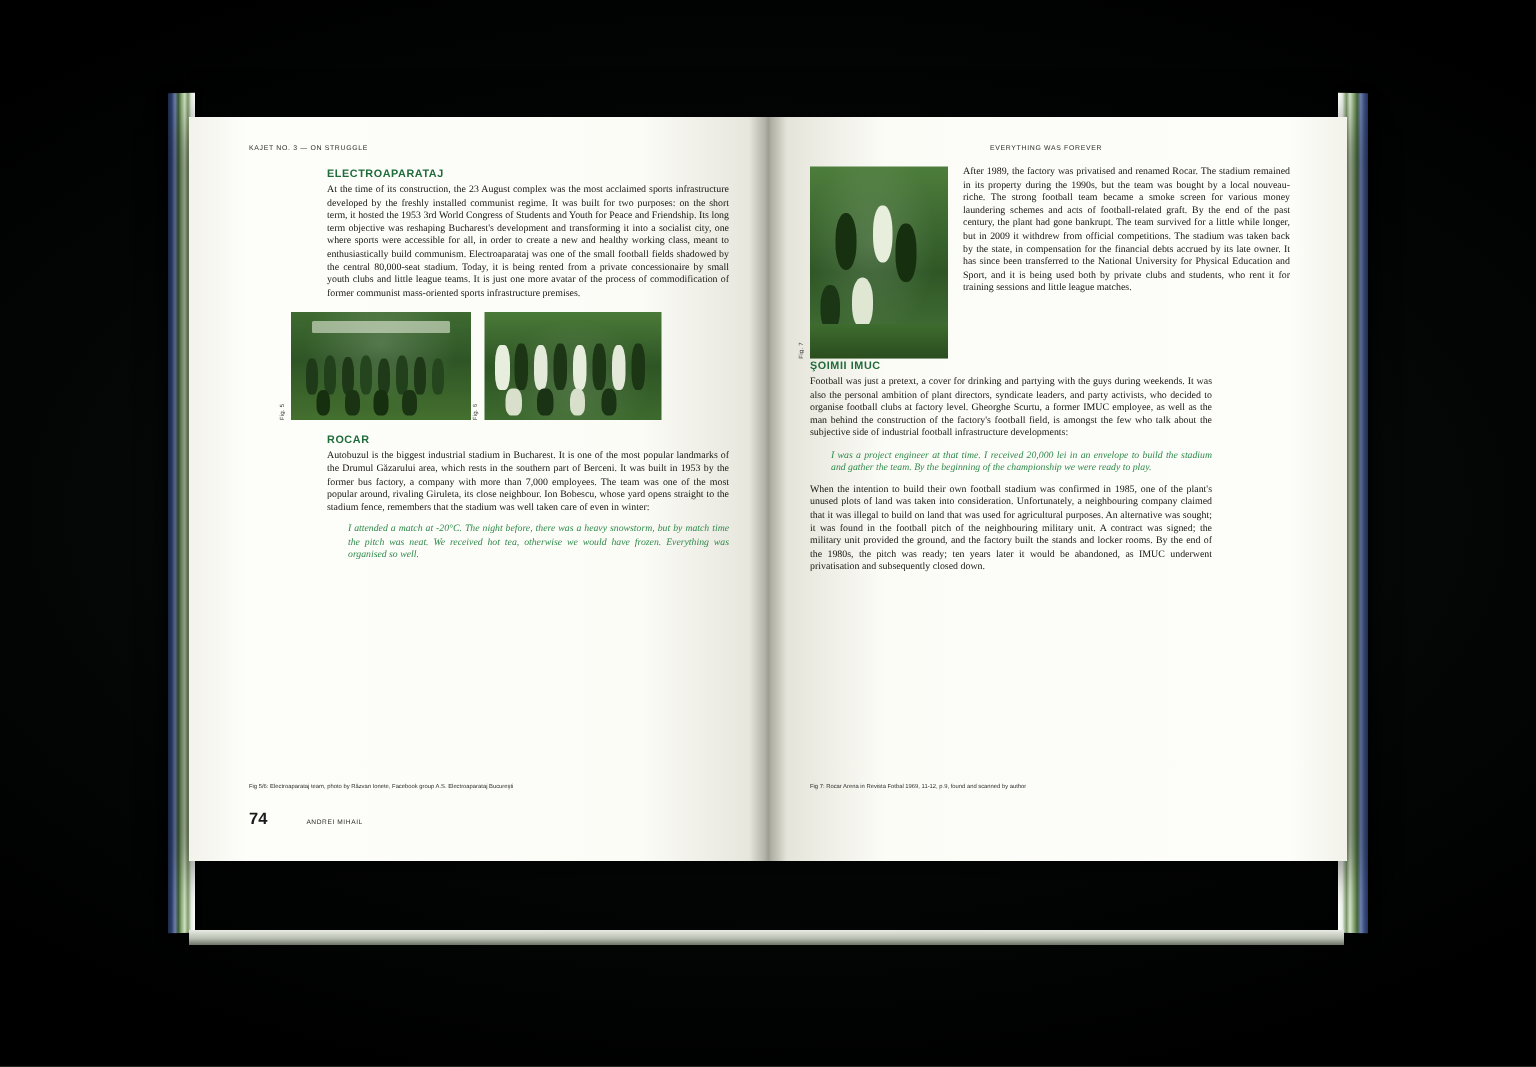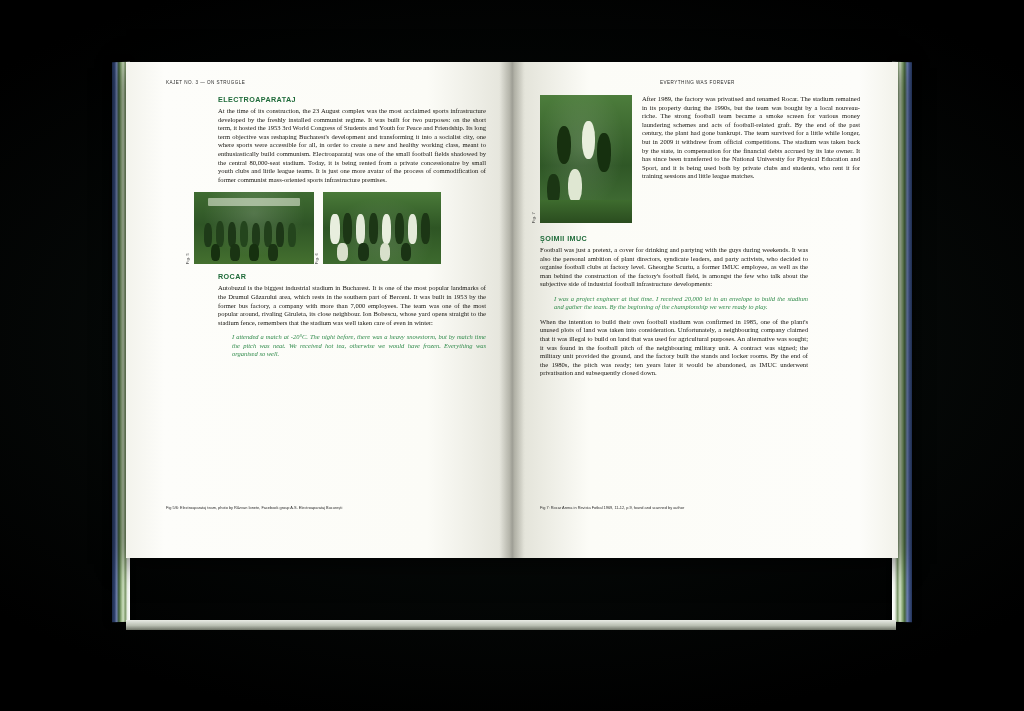--- a/index.html
+++ b/index.html
@@ -67,21 +67,21 @@
     right: 16px;
     bottom: -8px;
     height: 10px;
     background: linear-gradient(to bottom, #e9ece5, #b9bfb2 55%, #6f7468);
     filter: blur(.3px);
   }
 
   .pages {
     position: absolute;
     left: 14px;
-    top: 0;
+    top: 16px;
     width: 772px;
     height: 496px;
     display: flex;
     background: #fbfbf7;
     box-shadow: 0 6px 26px rgba(0,0,0,.7);
   }
 
   .page {
     position: relative;
     width: 386px;
@@ -322,20 +322,24 @@
           <div class="col">
             <h2 class="section">ROCAR</h2>
             <p class="body">Autobuzul is the biggest industrial stadium in Bucharest. It is one of the most popular landmarks of the Drumul Găzarului area, which rests in the southern part of Berceni. It was built in 1953 by the former bus factory, a company with more than 7,000 employees. The team was one of the most popular around, rivaling Giruleta, its close neighbour. Ion Bobescu, whose yard opens straight to the stadium fence, remembers that the stadium was well taken care of even in winter:</p>
             <p class="quote">I attended a match at -20°C. The night before, there was a heavy snowstorm, but by match time the pitch was neat. We received hot tea, otherwise we would have frozen. Everything was organised so well.</p>
           </div>
 
           <div class="caption-block">
             <div class="caption">Fig 5/6: Electroaparataj team, photo by Răzvan Ionete, Facebook group A.S. Electroaparataj Bucureşti</div>
           </div>
 
+          <div class="foot">
+            <div class="folio">74</div>
+            <div class="footcenter">ANDREI MIHAIL</div>
+          </div>
         </div>
       </div>
 
       <div class="page page-right">
         <div class="page-inner">
           <div class="runhead runhead-right">EVERYTHING WAS FOREVER</div>
 
           <div style="display:flex; gap:10px; align-items:flex-start;">
             <div class="figwrap">
               <div class="figlabel">Fig. 7</div>
@@ -346,21 +350,21 @@
                 <div class="pp" style="left:30%;top:58%;width:16%;height:26%;border-radius:45%;background:#dfe7d2;"></div>
                 <div class="pp" style="left:8%;top:62%;width:14%;height:24%;border-radius:45%;background:#1b3614;"></div>
                 <div style="position:absolute;left:0;bottom:0;width:100%;height:18%;background:linear-gradient(to bottom,#3e6c2e,#2a4c1f);"></div>
               </div>
             </div>
             <div style="width:268px;">
               <p class="body">After 1989, the factory was privatised and renamed Rocar. The stadium remained in its property during the 1990s, but the team was bought by a local nouveau-riche. The strong football team became a smoke screen for various money laundering schemes and acts of football-related graft. By the end of the past century, the plant had gone bankrupt. The team survived for a little while longer, but in 2009 it withdrew from official competitions. The stadium was taken back by the state, in compensation for the financial debts accrued by its late owner. It has since been transferred to the National University for Physical Education and Sport, and it is being used both by private clubs and students, who rent it for training sessions and little league matches.</p>
             </div>
           </div>
 
-          <div class="col" style="margin-top:11px;">
+          <div class="col" style="margin-top:0;">
             <h2 class="section">ŞOIMII IMUC</h2>
             <p class="body tight">Football was just a pretext, a cover for drinking and partying with the guys during weekends. It was also the personal ambition of plant directors, syndicate leaders, and party activists, who decided to organise football clubs at factory level. Gheorghe Scurtu, a former IMUC employee, as well as the man behind the construction of the factory's football field, is amongst the few who talk about the subjective side of industrial football infrastructure developments:</p>
             <p class="quote">I was a project engineer at that time. I received 20,000 lei in an envelope to build the stadium and gather the team. By the beginning of the championship we were ready to play.</p>
             <p class="body">When the intention to build their own football stadium was confirmed in 1985, one of the plant's unused plots of land was taken into consideration. Unfortunately, a neighbouring company claimed that it was illegal to build on land that was used for agricultural purposes. An alternative was sought; it was found in the football pitch of the neighbouring military unit. A contract was signed; the military unit provided the ground, and the factory built the stands and locker rooms. By the end of the 1980s, the pitch was ready; ten years later it would be abandoned, as IMUC underwent privatisation and subsequently closed down.</p>
           </div>
 
           <div class="caption-block">
             <div class="caption">Fig 7: Rocar Arena in Revista Fotbal 1969, 11-12, p.9, found and scanned by author</div>
           </div>
 

